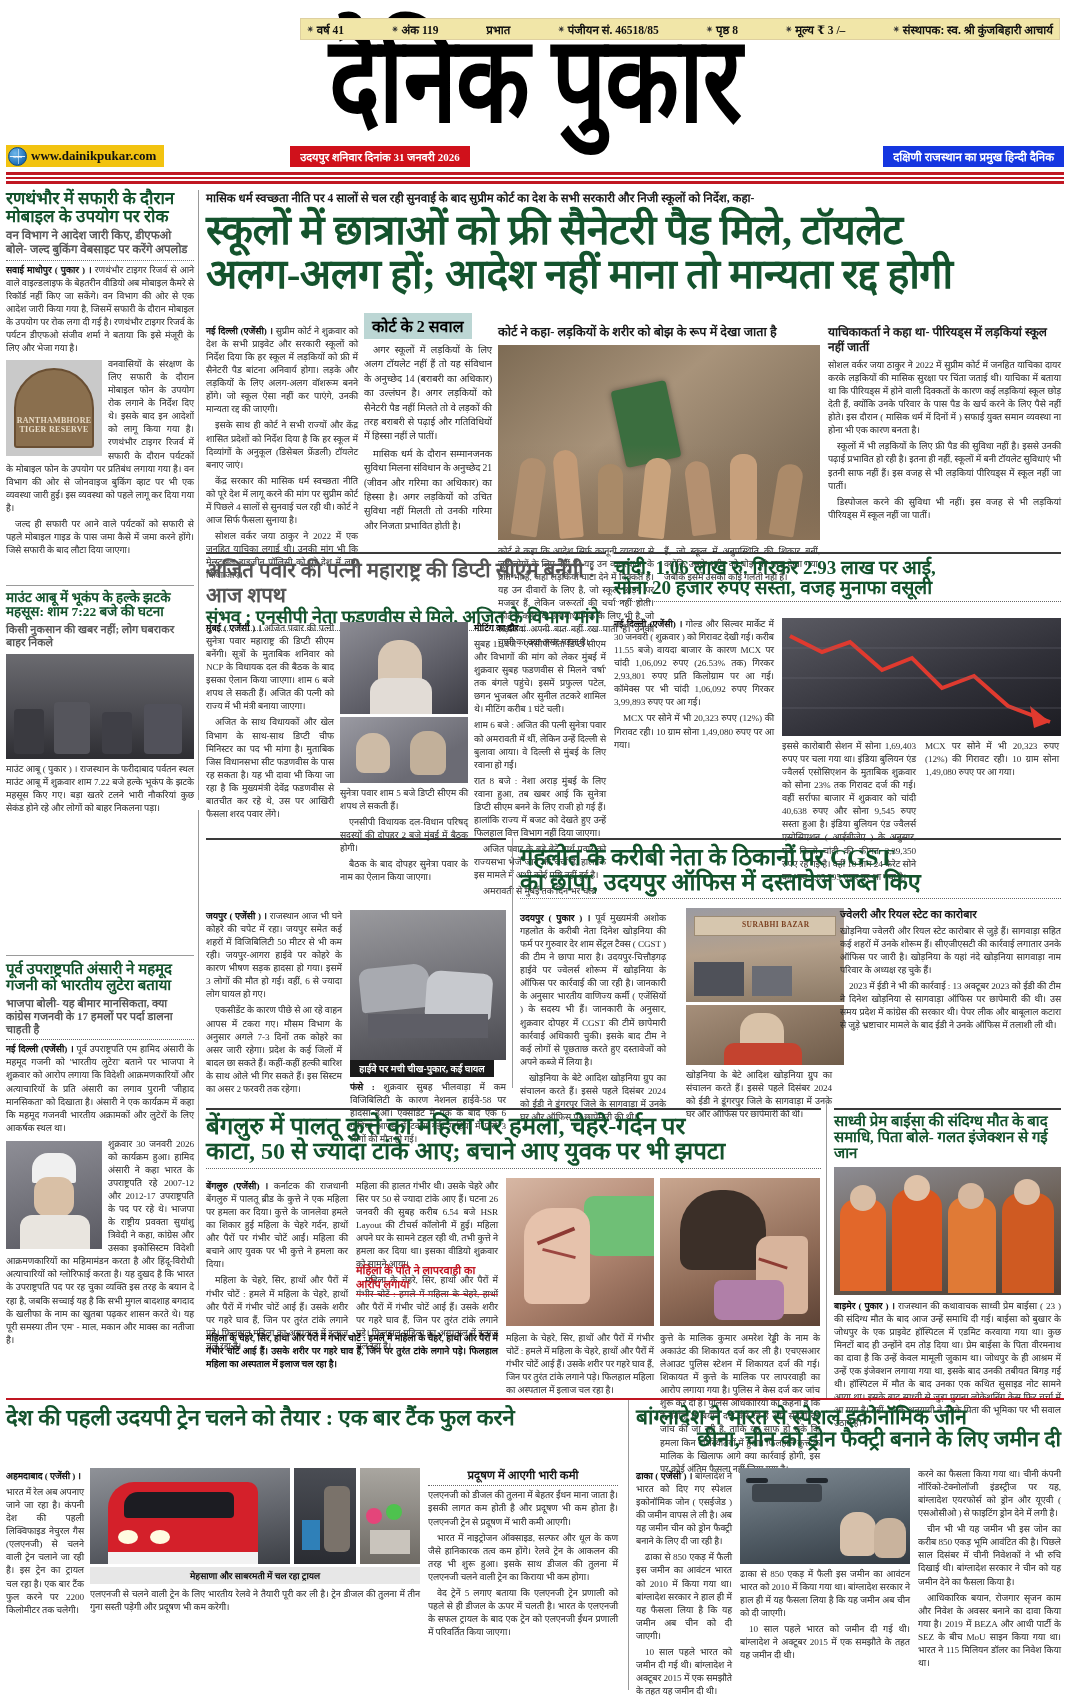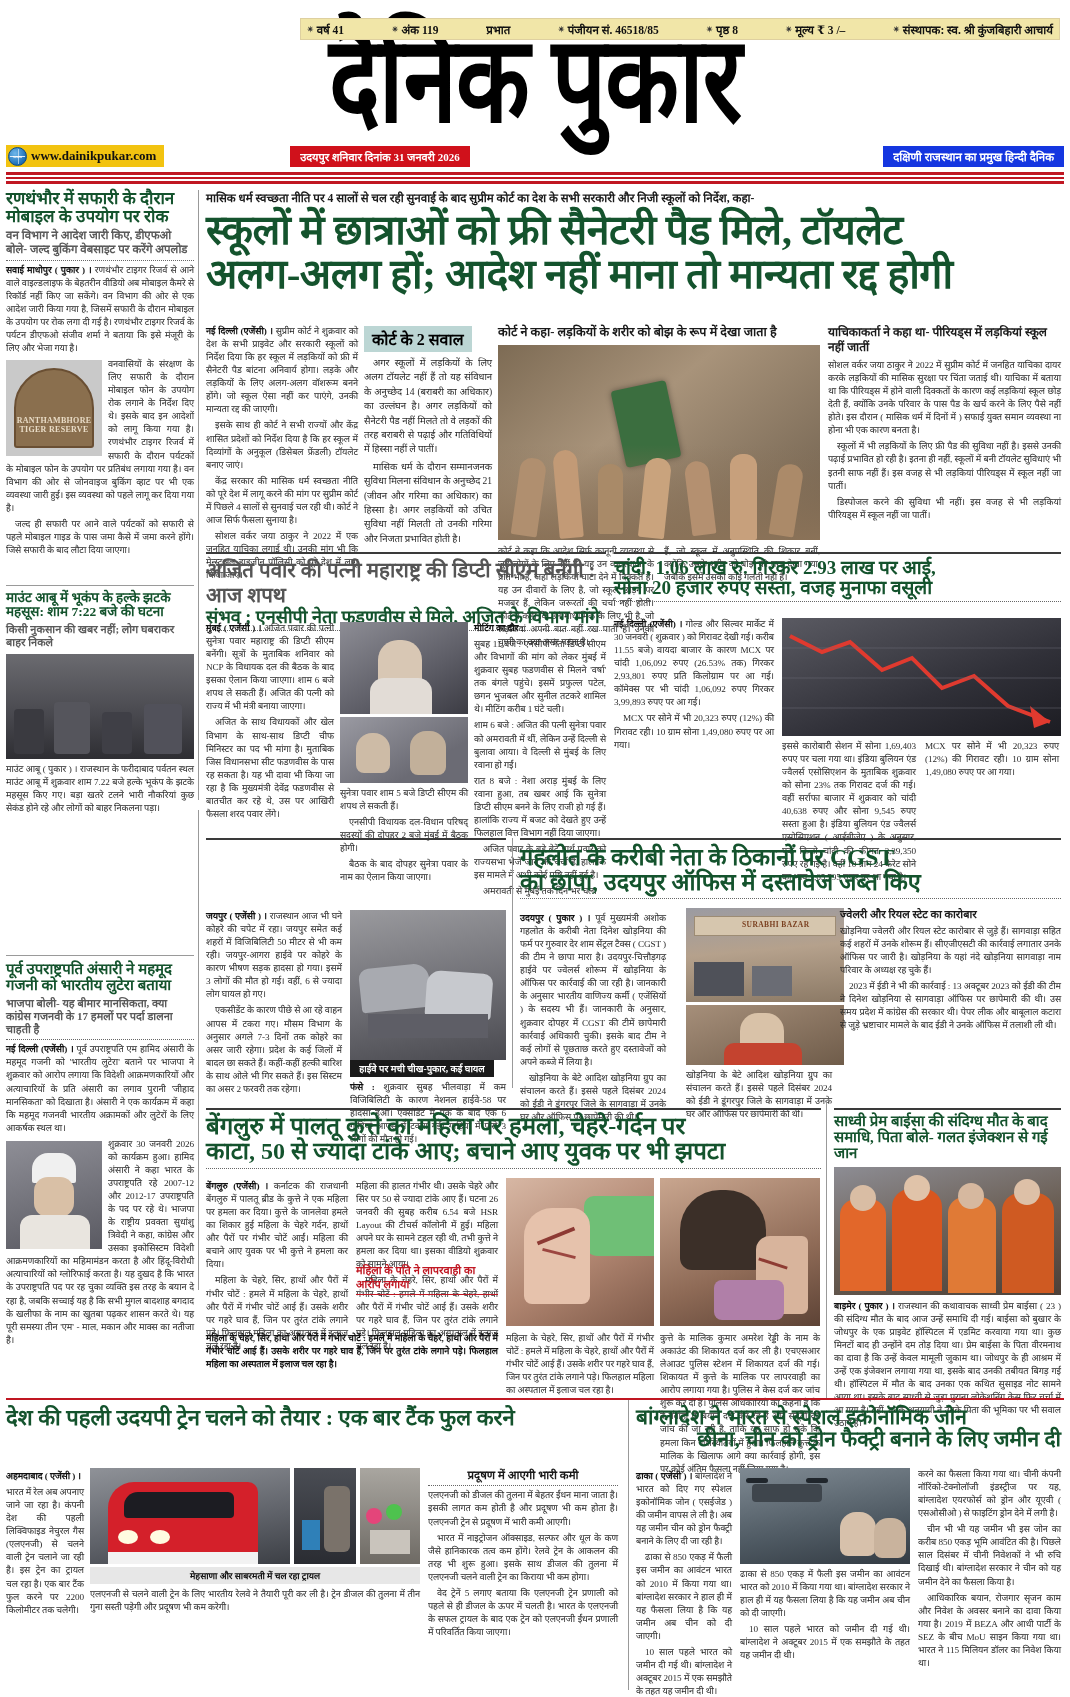--- a/index.html
+++ b/index.html
@@ -214,21 +214,21 @@
 
   <div class="abs" style="left:206px; top:325px; width:152px;">
     <div class="body-txt">
       <p class="noind"><span class="blk">नई दिल्ली (एजेंसी) ।</span> <span>सुप्रीम कोर्ट ने शुक्रवार को देश के सभी प्राइवेट और सरकारी स्कूलों को निर्देश दिया कि हर स्कूल में लड़कियों को फ्री में सैनेटरी पैड बांटना अनिवार्य होगा। लड़के और लड़कियों के लिए अलग-अलग वॉशरूम बनने होंगे। जो स्कूल ऐसा नहीं कर पाएंगे, उनकी मान्यता रद्द की जाएगी।</span></p>
       <p>इसके साथ ही कोर्ट ने सभी राज्यों और केंद्र शासित प्रदेशों को निर्देश दिया है कि हर स्कूल में दिव्यांगों के अनुकूल (डिसेबल फ्रेंडली) टॉयलेट बनाए जाएं।</p>
       <p>केंद्र सरकार की मासिक धर्म स्वच्छता नीति को पूरे देश में लागू करने की मांग पर सुप्रीम कोर्ट में पिछले 4 सालों से सुनवाई चल रही थी। कोर्ट ने आज सिर्फ फैसला सुनाया है।</p>
       <p>सोशल वर्कर जया ठाकुर ने 2022 में एक जनहित याचिका लगाई थी। उनकी मांग भी कि मेन्स्ट्रुअल हाइजीन पॉलिसी को पूरे देश में लागू किया जाए।</p>
     </div>
   </div>
 
-  <div class="abs" style="left:364px; top:326px; width:128px;">
+  <div class="abs" style="left:364px; top:313px; width:128px;">
     <div class="boxlabel">कोर्ट के 2 सवाल</div>
     <div class="body-txt" style="margin-top:4px;font-size:9.6px;line-height:1.5;">
       <p>अगर स्कूलों में लड़कियों के लिए अलग टॉयलेट नहीं हैं तो यह संविधान के अनुच्छेद 14 (बराबरी का अधिकार) का उल्लंघन है। अगर लड़कियों को सैनेटरी पैड नहीं मिलते तो वे लड़कों की तरह बराबरी से पढ़ाई और गतिविधियों में हिस्सा नहीं ले पातीं।</p>
       <p>मासिक धर्म के दौरान सम्मानजनक सुविधा मिलना संविधान के अनुच्छेद 21 (जीवन और गरिमा का अधिकार) का हिस्सा है। अगर लड़कियों को उचित सुविधा नहीं मिलती तो उनकी गरिमा और निजता प्रभावित होती है।</p>
     </div>
   </div>
 
   <div class="abs" style="left:498px; top:325px; width:322px;">
     <div class="kicker" style="font-size:12.6px;">कोर्ट ने कहा- लड़कियों के शरीर को बोझ के रूप में देखा जाता है</div>
     <div class="photo" style="width:322px;height:195px;margin-top:4px;background:linear-gradient(140deg,#7d6b54 0%,#a8937a 40%,#6d5e4c 100%);">

